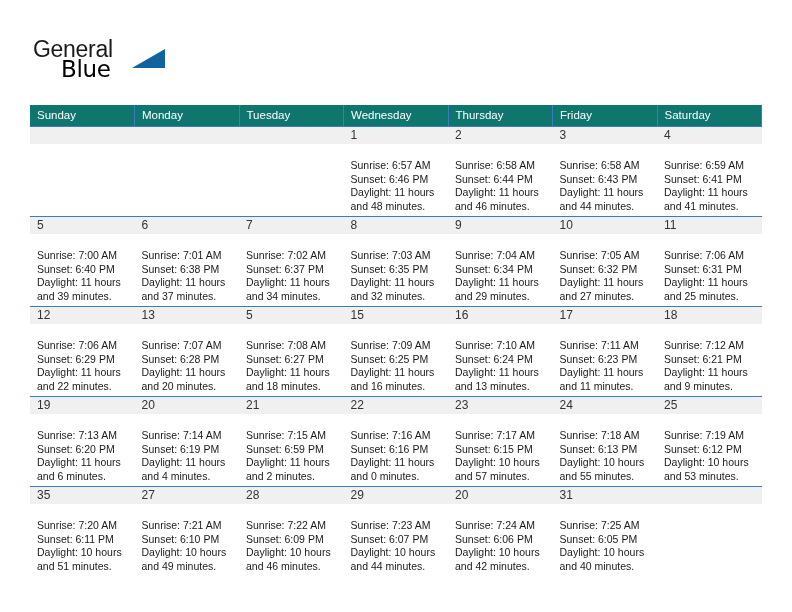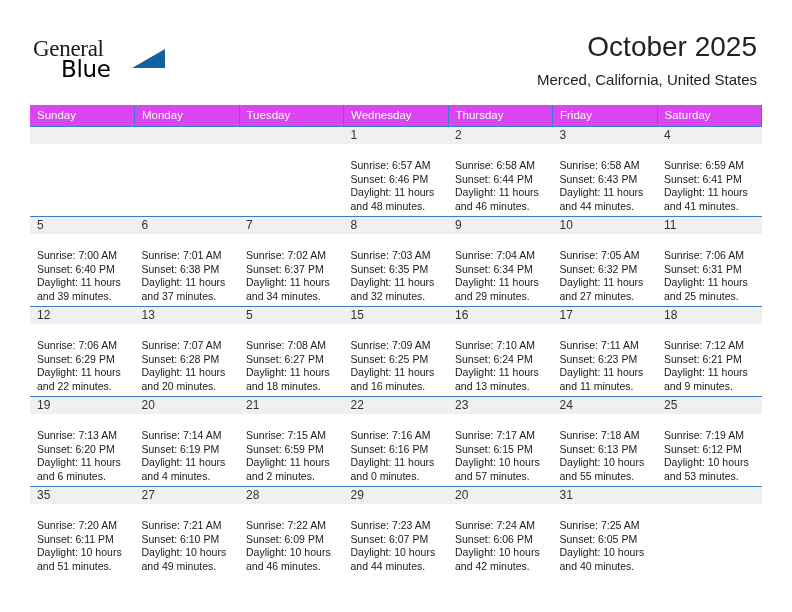--- a/index.html
+++ b/index.html
@@ -37,21 +37,21 @@
     width: 180px;
     height: 50px;
   }
   .brand-general {
     position: absolute;
     left: 0;
     top: 0;
     font-size: 23px;
     letter-spacing: -0.3px;
     color: #1a1a1a;
-    font-family: Liberation Serif, serif;
+    font-family: Liberation Sans, sans-serif;
     font-weight: 400;
   }
   .brand-blue {
     position: absolute;
     left: 28px;
     top: 20px;
     font-size: 23px;
     letter-spacing: -0.3px;
     color: #000000;
     font-family: "DejaVu Sans", sans-serif;
@@ -98,21 +98,21 @@
     width: 732px;
     border-collapse: collapse;
     table-layout: fixed;
   }
   .calendar th, .calendar td {
     padding: 0;
     margin: 0;
     vertical-align: top;
   }
   .dow {
-    background: #d946ef;
+    background: #0f766e;
     color: #ffffff;
     font-size: 11.5px;
     font-weight: 400;
     text-align: left;
     height: 21px;
     line-height: 21px;
     padding-left: 7px !important;
     box-sizing: border-box;
     border-right: 1px solid #3b7dc4;
   }
@@ -155,24 +155,20 @@
 <div class="page">
 
   <div class="header">
 
     <div class="brand">
       <span class="brand-general">General</span>
       <span class="brand-triangle"></span>
       <span class="brand-blue">Blue</span>
     </div>
 
-    <div class="title-block">
-      <div class="cal-title">October 2025</div>
-      <div class="cal-subtitle">Merced, California, United States</div>
-    </div>
 
   </div>
 
   <table class="calendar">
     <thead>
       <tr>
         <th class="dow">Sunday</th>
         <th class="dow">Monday</th>
         <th class="dow">Tuesday</th>
         <th class="dow">Wednesday</th>

